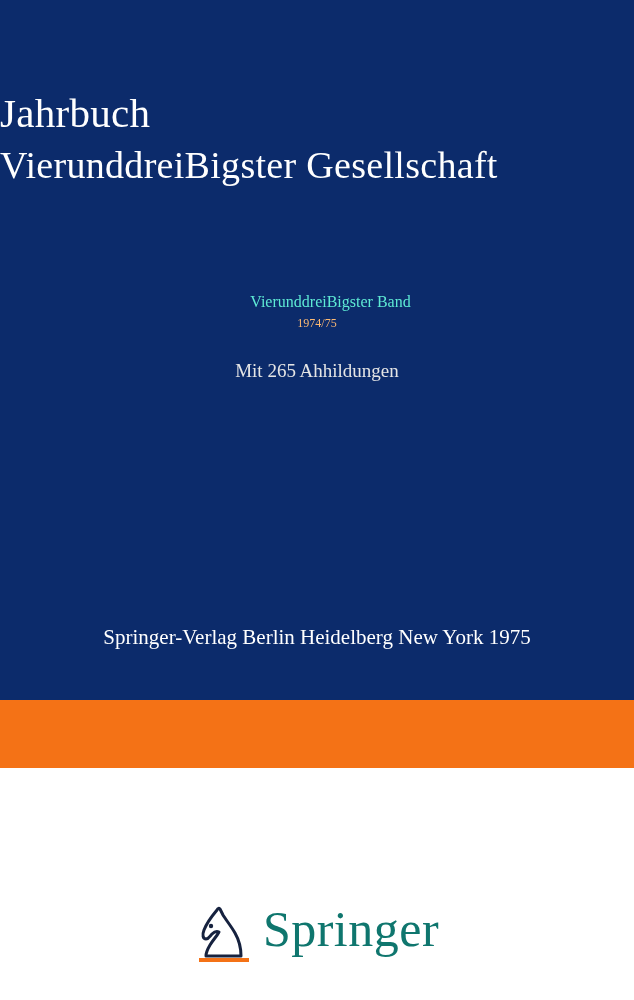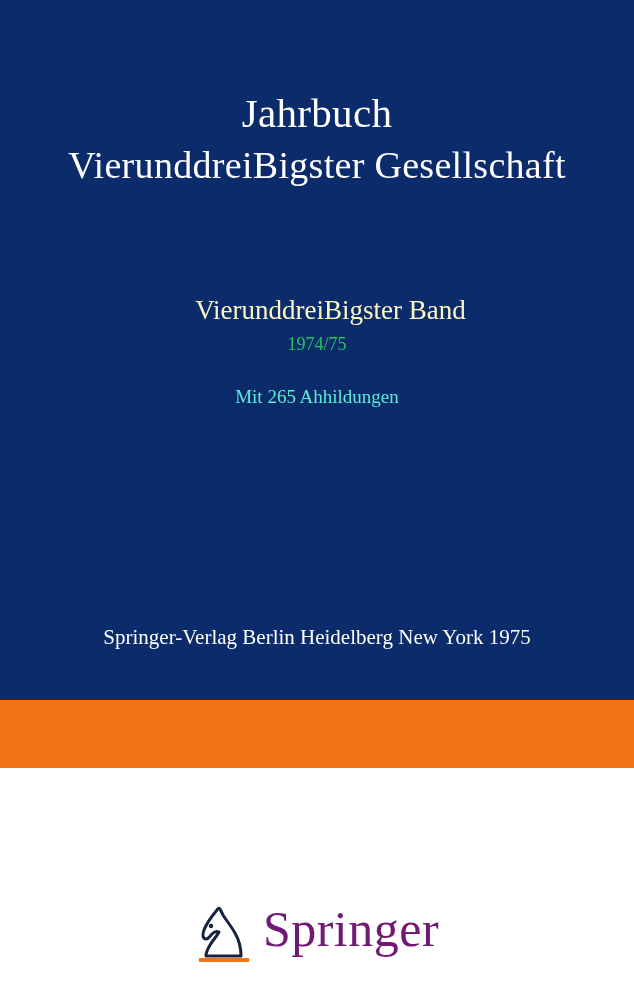--- a/index.html
+++ b/index.html
@@ -27,54 +27,54 @@
     height: 700px;
     background: #0c2b6b;
     color: #ffffff;
     box-sizing: border-box;
   }
   .title-block {
     position: absolute;
     top: 86px;
     left: 0;
     width: 100%;
-    text-align: center;
+    text-align: left;
   }
   .title-line {
     font-size: 41px;
     line-height: 1.32;
     font-weight: 400;
     letter-spacing: 0.3px;
     color: #ffffff;
   }
   .title-line.wide {
     font-size: 38px;
   }
   .subtitle-block {
     position: absolute;
     top: 290px;
     left: 0;
     width: 100%;
     text-align: center;
   }
   .volume {
-    font-size: 27px;
+    font-size: 16px;
     line-height: 1.5;
-    color: #fef9c3;
+    color: #5eead4;
     margin-left: 27px;
   }
   .year {
-    font-size: 18px;
+    font-size: 12px;
     line-height: 1.5;
-    color: #22c55e;
+    color: #fdba74;
   }
   .figures {
     margin-top: 28px;
     font-size: 19px;
-    color: #5eead4;
+    color: #e5e5e5;
   }
   .publisher {
     position: absolute;
     top: 625px;
     left: 0;
     width: 100%;
     text-align: center;
     font-size: 21px;
     color: #ffffff;
     font-family: Liberation Serif, serif;
@@ -114,21 +114,21 @@
     position: absolute;
     bottom: 0;
     left: 4px;
     width: 50px;
     height: 4px;
     background: #f47216;
   }
   .logo-word {
     font-family: "Liberation Serif", serif;
     font-size: 50px;
-    color: #701a75;
+    color: #0f766e;
     letter-spacing: 0.5px;
     position: relative;
     top: -2px;
   }
 </style>
 </head>
 <body>
 
 <div class="book-cover">
 

